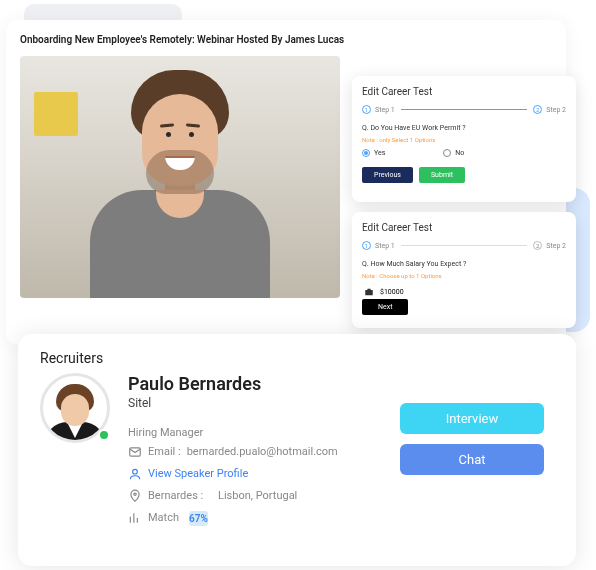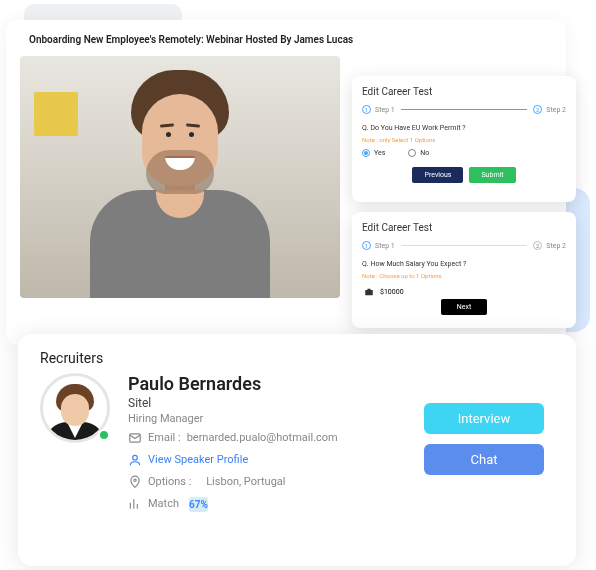--- a/index.html
+++ b/index.html
@@ -1,18 +1,18 @@
 <!DOCTYPE html>
 <html><head>
 <meta charset="utf-8">
 <style>
 *{box-sizing:border-box;margin:0;padding:0;font-family:-apple-system,BlinkMacSystemFont,'Segoe UI',Roboto,sans-serif}
 body{background:#fff;width:596px;height:570px;position:relative;overflow:hidden}
 .top-section{position:absolute;top:20px;left:6px;width:560px;height:325px;background:#fff;border-radius:12px;box-shadow:0 2px 20px rgba(0,0,0,0.06)}
-.webinar-title{position:absolute;top:14px;left:23px;font-size:10px;font-weight:600;color:#222}
+.webinar-title{position:absolute;top:14px;left:14px;font-size:10px;font-weight:600;color:#222}
 .video-frame{position:absolute;top:36px;left:14px;width:320px;height:242px;border-radius:4px;overflow:hidden;background:linear-gradient(180deg,#e8e6e0 0%,#d9d5cc 40%,#bfb8ab 100%)}
 .video-person{position:absolute;left:50%;top:14px;transform:translateX(-50%);width:180px;height:280px}
 .video-person .hair{position:absolute;left:50%;top:0;transform:translateX(-50%);width:98px;height:70px;background:#5a3d28;border-radius:48px 48px 30px 30px}
 .video-person .face{position:absolute;left:50%;top:24px;transform:translateX(-50%);width:76px;height:92px;background:#e6b998;border-radius:40px 40px 34px 34px}
 .video-person .eye{position:absolute;top:38px;width:5px;height:5px;background:#2b2b2b;border-radius:50%}
 .video-person .eye.l{left:24px}.video-person .eye.r{right:24px}
 .video-person .brow{position:absolute;top:30px;width:14px;height:3px;background:#4a3424;border-radius:2px}
 .video-person .brow.l{left:18px;transform:rotate(-6deg)}.video-person .brow.r{right:18px;transform:rotate(6deg)}
 .video-person .mouth{position:absolute;left:50%;top:62px;transform:translateX(-50%);width:30px;height:14px;background:#fff;border-radius:0 0 14px 14px;border-top:2px solid #a86b4d}
 .video-person .beard{position:absolute;left:50%;top:56px;transform:translateX(-50%);width:68px;height:44px;background:rgba(90,61,40,0.35);border-radius:30px 30px 26px 26px}
@@ -25,53 +25,53 @@
 .card2{top:192px;left:346px;width:224px;height:116px}
 .card-title{font-size:10px;font-weight:400;color:#333;margin-bottom:8px}
 .stepper{display:flex;align-items:center;margin-bottom:10px}
 .step{display:flex;align-items:center;font-size:7px;color:#888;gap:4px}
 .step-circle{width:9px;height:9px;border:1px solid #bbb;border-radius:50%;display:inline-flex;align-items:center;justify-content:center;font-size:6px}
 .step.active .step-circle{border-color:#4aa3ff;color:#4aa3ff}
 .step-line{flex:1;height:1px;background:#4aa3ff;margin:0 6px}
 .step-line.gray{background:#ddd}
 .question{font-size:7px;color:#333;margin-bottom:4px}
 .note{font-size:6px;color:#ff9a3c;margin-bottom:6px}
-.radio-row{display:flex;gap:23px;font-size:7px;color:#333;align-items:center;margin-bottom:10px}
+.radio-row{display:flex;gap:58px;font-size:7px;color:#333;align-items:center;margin-bottom:10px}
 .radio{display:flex;align-items:center;gap:4px}
 .radio-dot{width:8px;height:8px;border:1px solid #888;border-radius:50%;display:inline-block;position:relative}
 .radio-dot.checked{border-color:#4aa3ff}
 .radio-dot.checked::after{content:'';position:absolute;top:1px;left:1px;width:4px;height:4px;background:#4aa3ff;border-radius:50%}
-.btn-row{display:flex;justify-content:center;gap:6px}
+.btn-row{display:flex;justify-content:flex-start;gap:6px}
 .btn{font-size:7px;padding:4px 12px;border-radius:2px;border:none;cursor:pointer;color:#fff}
 .btn.prev{background:#1a2b5c}
 .btn.submit{background:#2ec05f}
 .btn.next{background:#000000;padding:4px 16px}
 .salary-row{display:flex;align-items:center;gap:4px;font-size:7px;margin-bottom:0}
 .blue-bg{position:absolute;top:188px;left:406px;width:184px;height:144px;background:#d9e9ff;border-radius:16px;z-index:-1}
 .ghost-card{position:absolute;top:4px;left:24px;width:158px;height:24px;background:#eef0f3;border-radius:10px;z-index:-1}
 .recruiters-card{position:absolute;top:334px;left:18px;width:558px;height:232px;background:#fff;border-radius:14px;box-shadow:0 2px 24px rgba(0,0,0,0.1);padding:16px 22px}
 .recruiters-title{font-size:14px;font-weight:400;color:#222;margin-bottom:7px}
 .profile-row{display:flex;gap:18px;align-items:flex-start}
 .avatar-wrap{position:relative;width:70px;height:70px}
 .avatar{width:70px;height:70px;border-radius:50%;border:3px solid #e5e5e5;overflow:hidden;background:#fff;position:relative}
 .avatar .ah{position:absolute;left:50%;top:8px;transform:translateX(-50%);width:38px;height:28px;background:#6b4226;border-radius:18px 18px 10px 10px}
 .avatar .af{position:absolute;left:50%;top:18px;transform:translateX(-50%);width:28px;height:32px;background:#f0c9a8;border-radius:14px}
 .avatar .ab{position:absolute;left:50%;top:46px;transform:translateX(-50%);width:60px;height:40px;background:#1a1a1a;border-radius:22px 22px 0 0}
 .avatar .ac{position:absolute;left:50%;top:46px;transform:translateX(-50%);width:16px;height:16px;background:#fff;clip-path:polygon(0 0,100% 0,50% 100%)}
 .status-dot{position:absolute;bottom:2px;right:0;width:12px;height:12px;background:#2ec05f;border:2px solid #fff;border-radius:50%}
 .profile-info{flex:1}
 .profile-name{font-size:18px;font-weight:600;color:#222;margin-bottom:2px}
-.profile-company{font-size:12px;color:#444;margin-bottom:2px}
+.profile-company{font-size:12px;color:#444;margin-bottom:16px}
 .profile-role{font-size:11px;color:#888;margin-bottom:6px}
 .info-line{display:flex;gap:6px;font-size:11px;color:#888;margin-bottom:8px}
 .info-line.link{color:#3b82f6}
 .icon{width:14px;height:14px;display:inline-flex;align-items:center;justify-content:center;flex-shrink:0}
 .match-badge{background:#d5ebf7;color:#3b82f6;font-size:10px;font-weight:600;padding:2px 0;border-radius:3px;margin-left:4px}
 .action-col{display:flex;flex-direction:column;gap:10px;padding-top:30px;padding-right:10px}
-.action-btn{width:120px;padding:8px 0;border:none;border-radius:6px;font-size:13px;color:#fff;cursor:pointer;text-align:center}
+.action-btn{width:144px;padding:8px 0;border:none;border-radius:6px;font-size:13px;color:#fff;cursor:pointer;text-align:center}
 .action-btn.interview{background:#3dd5f3}
 .action-btn.chat{background:#5b8def}
 </style>
 </head>
 <body>
 
 <div class="ghost-card"></div>
 <div class="blue-bg"></div>
 
 <div class="top-section">
@@ -190,21 +190,21 @@
           </span>
         <span>View Speaker Profile</span>
       </div>
       <div class="info-line">
         <span class="icon">
             <svg viewBox="0 0 24 24" width="14" height="14" fill="none" stroke="#888" stroke-width="2">
               <path d="M12 21s-7-6-7-12a7 7 0 0114 0c0 6-7 12-7 12z"></path>
               <circle cx="12" cy="9" r="2"></circle>
             </svg>
           </span>
-        <span>Options :</span>&nbsp;<span>Lisbon, Portugal</span>
+        <span>Bernardes :</span>&nbsp;<span>Lisbon, Portugal</span>
       </div>
       <div class="info-line">
         <span class="icon">
             <svg viewBox="0 0 24 24" width="14" height="14" fill="none" stroke="#888" stroke-width="2">
               <path d="M4 20V10M10 20V4M16 20v-8"></path>
             </svg>
           </span>
         <span>Match</span>
         <span class="match-badge">67%</span>
       </div>

